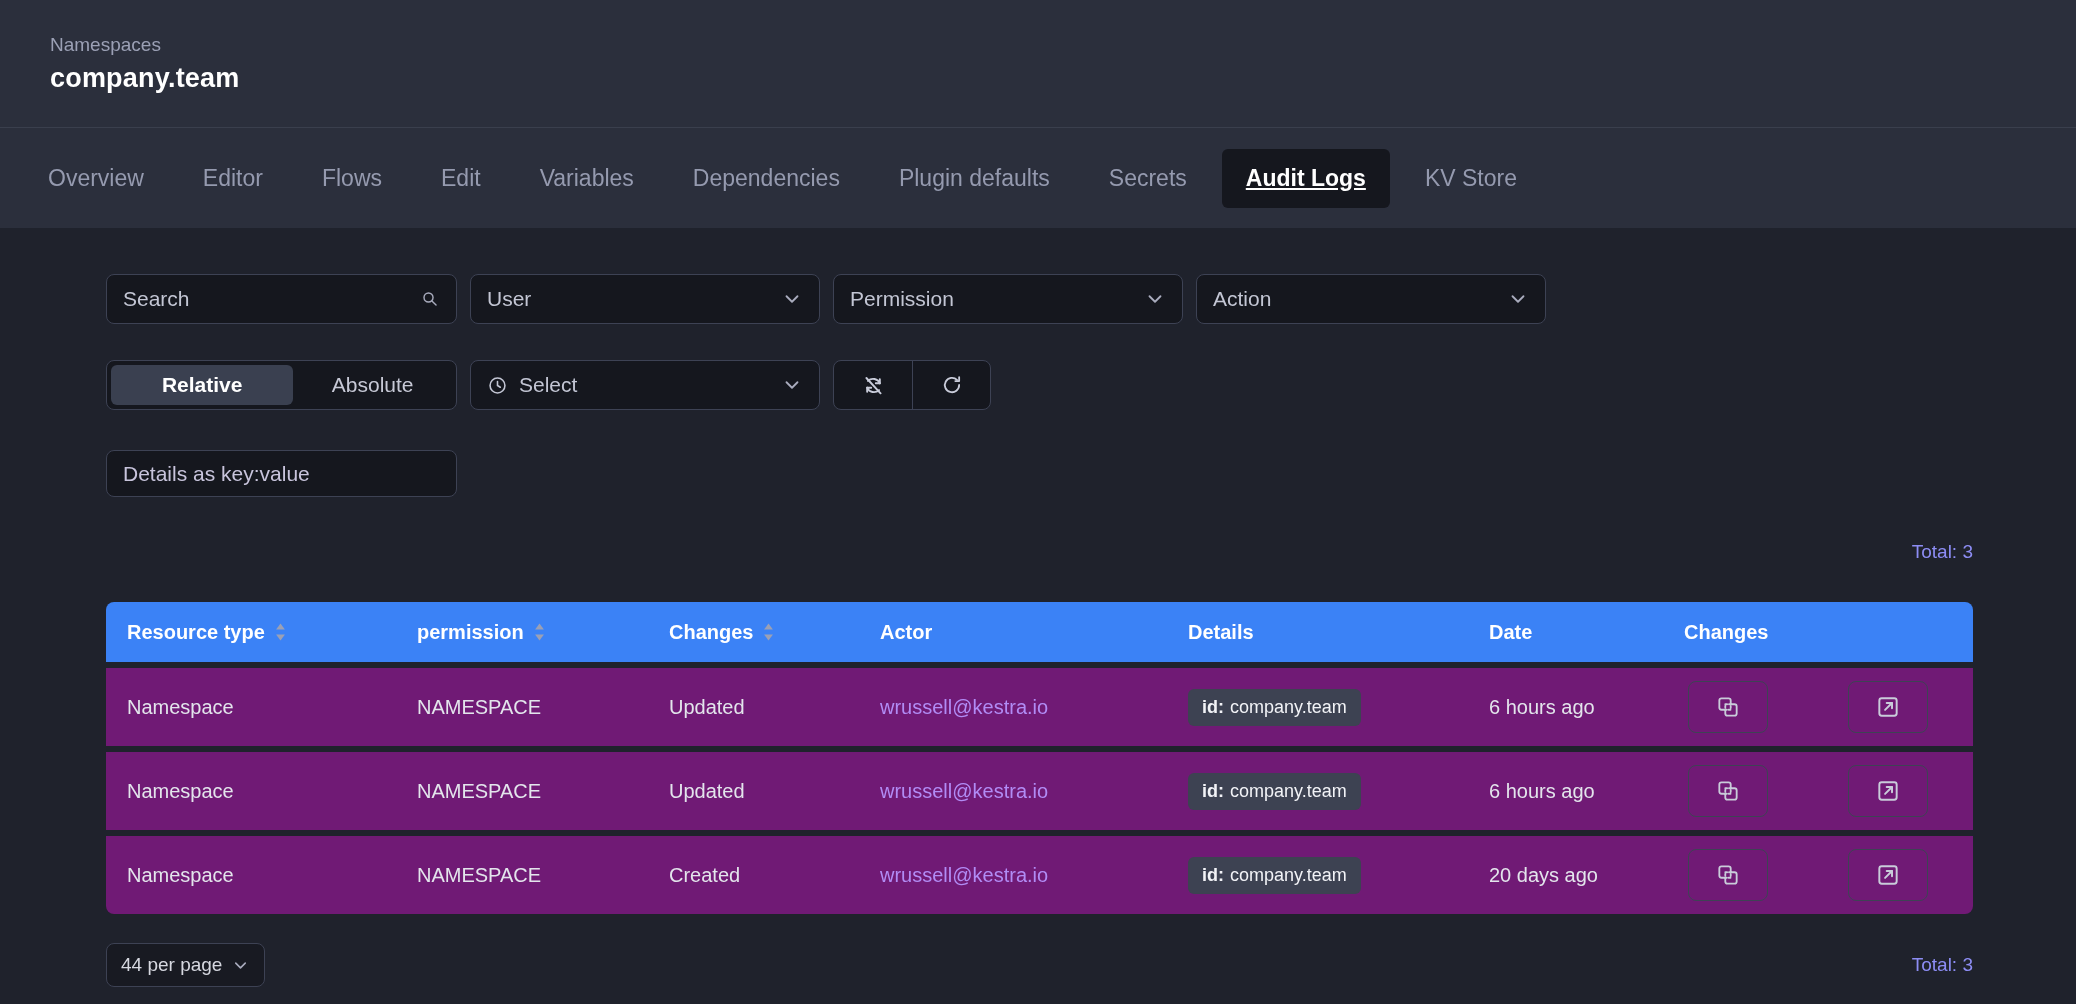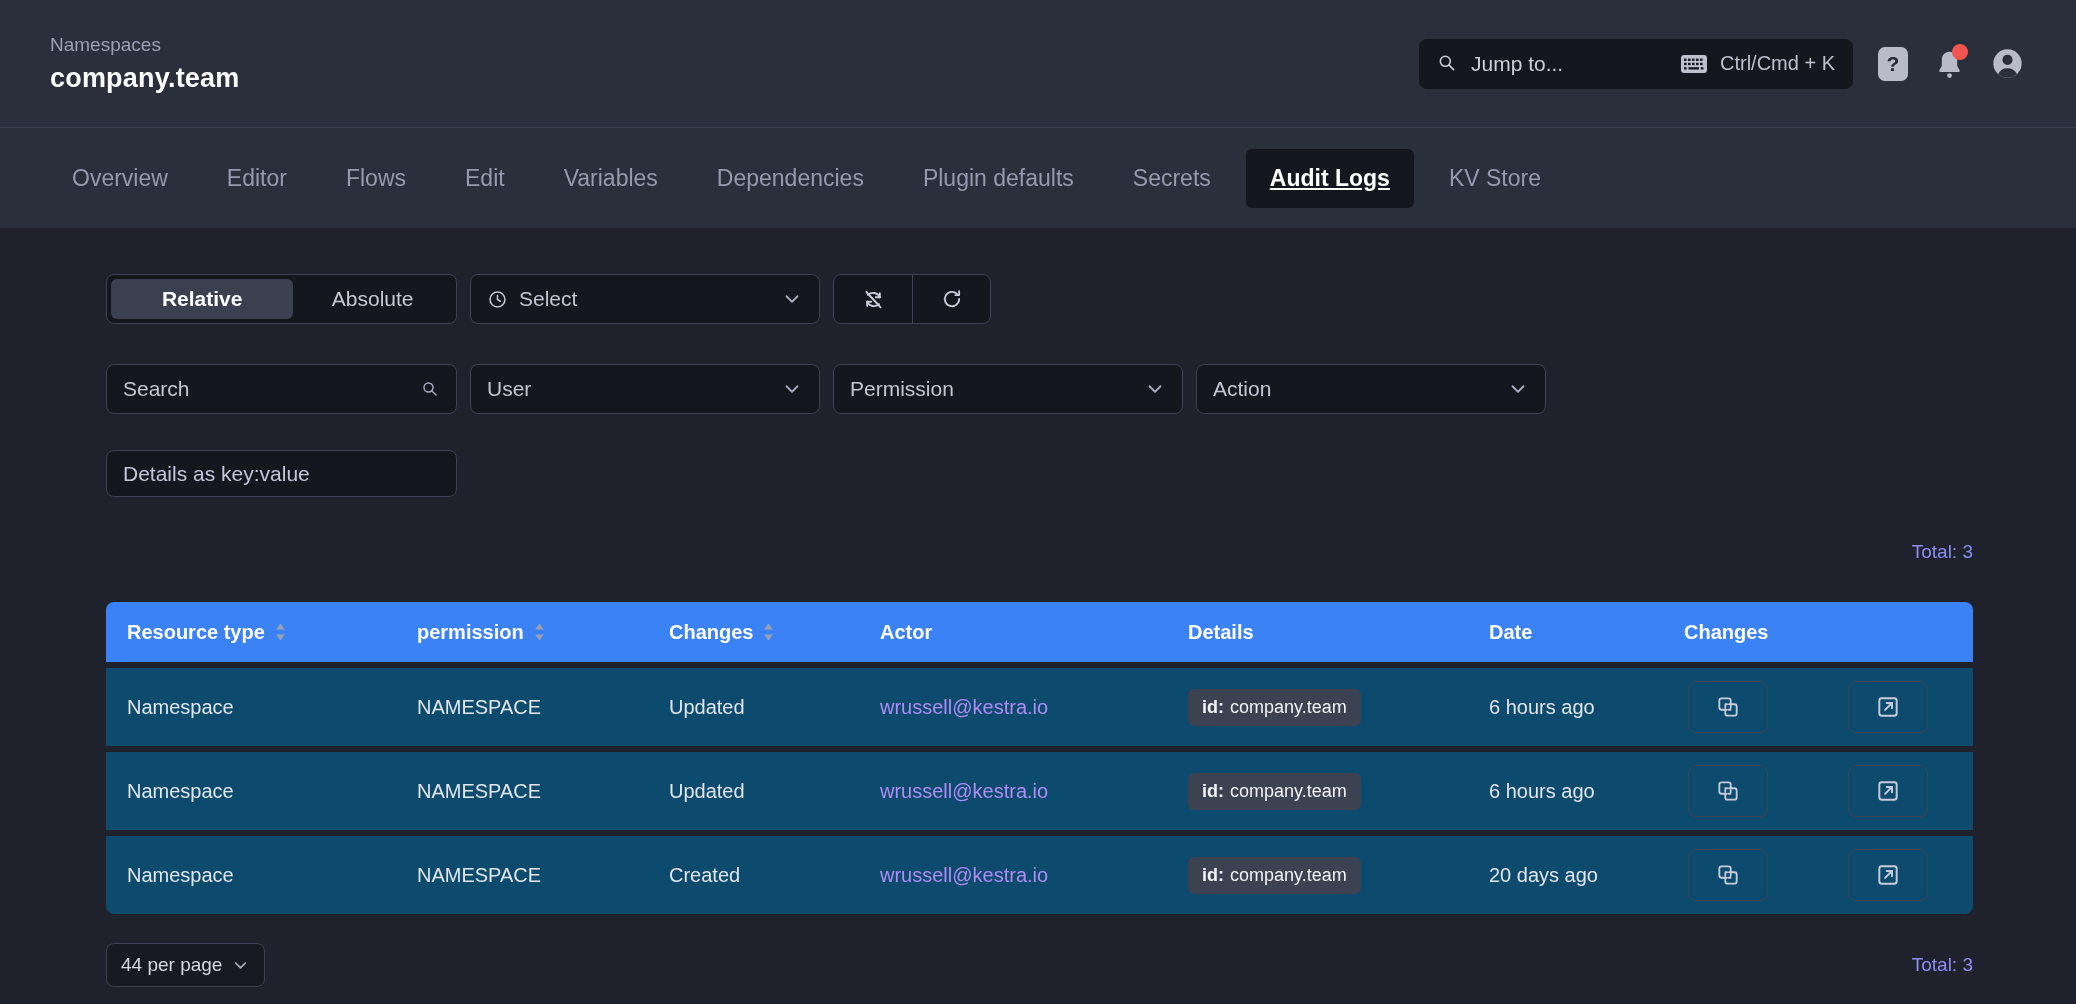--- a/index.html
+++ b/index.html
@@ -43,21 +43,21 @@
   .bell-wrap { position:relative; width:33px; height:34px; cursor:pointer; }
   .bell-dot {
     position:absolute; top:-3px; right:-2px; width:16px; height:16px;
     border-radius:50%; background:var(--notification-red,#F0564F);
   }
   .avatar { width:33px; height:33px; cursor:pointer; }
 
   
   .tabs {
     height:100px; background:#2B2F3C;
-    display:flex; align-items:center; padding:0 48px; gap:11px;
+    display:flex; align-items:center; padding:0 24px; gap:11px;
   }
   .tab {
     padding:16px 24px; font-size:23px; color:#959AAF;
     border-radius:6px; cursor:pointer; white-space:nowrap;
   }
   .tab.active { background:#15171E; color:#FFFFFF; font-weight:700;text-decoration:underline; }
 
   
   .content { padding:46px 103px 0 106px; height:776px; background:#1F222C; }
 
@@ -117,21 +117,21 @@
     display:grid;
     grid-template-columns:290px 252px 211px 308px 301px 195px 1fr;
     align-items:center; padding:0 21px;
   }
   .thead { height:60px; background:#3b82f6; }
   .th {
     display:flex; align-items:center; gap:9px;
     font-size:20px; font-weight:700; color:#FFFFFF; cursor:pointer;
   }
   .sort-glyph { flex:0 0 auto; }
-  .tr { height:78px; background:#0c4a6e; margin-top:6px; font-size:20px; }
+  .tr { height:78px; background:#701a75; margin-top:6px; font-size:20px; }
   .td { display:flex; align-items:center; }
   .actor-link { color:var(--link-purple,#B18CF5); text-decoration:none; cursor:pointer; }
   .badge {
     display:inline-flex; align-items:center; gap:6px;
     background:#3D4252; border-radius:6px; padding:8px 14px;
     font-size:18px; color:#F2F3F7; white-space:nowrap;
   }
   .badge b { font-weight:700; }
   .td.actions { justify-content:space-between; padding:0 24px 0 4px; }
   .row-btn {
@@ -217,91 +217,98 @@
         </g>
       </g>
   </defs>
 </svg>
 
 <header class="topbar">
   <div class="title-block">
     <div class="breadcrumb">Namespaces</div>
     <h1 class="page-title">company.team</h1>
   </div>
-  <div class="topbar-right">
-    <div class="jump-box">
-      <svg class="search-glyph" width="21" height="21" viewBox="0 0 24 24">
+</header>
+
+<nav class="tabs">
+  <div class="tab">
+    <span class="tab-label">Overview</span>
+  </div>
+
+  <div class="tab">
+    <span class="tab-label">Editor</span>
+  </div>
+
+  <div class="tab">
+    <span class="tab-label">Flows</span>
+  </div>
+
+  <div class="tab">
+    <span class="tab-label">Edit</span>
+  </div>
+
+  <div class="tab">
+    <span class="tab-label">Variables</span>
+  </div>
+
+  <div class="tab">
+    <span class="tab-label">Dependencies</span>
+  </div>
+
+  <div class="tab">
+    <span class="tab-label">Plugin defaults</span>
+  </div>
+
+  <div class="tab">
+    <span class="tab-label">Secrets</span>
+  </div>
+
+  <div class="tab active">
+    <span class="tab-label">Audit Logs</span>
+  </div>
+
+  <div class="tab">
+    <span class="tab-label">KV Store</span>
+  </div>
+</nav>
+
+<main class="content">
+
+  <div class="filter-row row-1">
+    <div class="input-box search-box">
+      <input placeholder="Search" style="">
+      <svg class="search-glyph" width="19" height="19" viewBox="0 0 24 24">
           <use href="#i-search"></use>
         </svg>
-      <input class="jump-input" placeholder="Jump to..." style="">
-      <svg class="kb-glyph" width="26" height="18" viewBox="0 0 26 18">
-          <use href="#i-keyboard"></use>
+    </div>
+    <div class="input-box dropdown">
+      <span class="left">
+          <span>User</span>
+        </span>
+      <svg class="chev" width="22" height="22" viewBox="0 0 24 24">
+          <use href="#i-chevron"></use>
         </svg>
-      <span class="shortcut">Ctrl/Cmd + K</span>
-    </div>
-    <div class="help-btn">
-      <span>?</span>
-    </div>
-    <div class="bell-wrap">
-      <svg width="33" height="34" viewBox="0 0 24 24">
-          <use href="#i-bell"></use>
+    </div>
+    <div class="input-box dropdown">
+      <span class="left">
+          <span>Permission</span>
+        </span>
+      <svg class="chev" width="22" height="22" viewBox="0 0 24 24">
+          <use href="#i-chevron"></use>
         </svg>
-      <span class="bell-dot"></span>
-    </div>
-    <div class="avatar">
-      <svg width="33" height="33" viewBox="0 0 24 24">
-          <use href="#i-person"></use>
+    </div>
+    <div class="input-box dropdown">
+      <span class="left">
+          <span>Action</span>
+        </span>
+      <svg class="chev" width="22" height="22" viewBox="0 0 24 24">
+          <use href="#i-chevron"></use>
         </svg>
     </div>
   </div>
-</header>
-
-<nav class="tabs">
-  <div class="tab">
-    <span class="tab-label">Overview</span>
-  </div>
-
-  <div class="tab">
-    <span class="tab-label">Editor</span>
-  </div>
-
-  <div class="tab">
-    <span class="tab-label">Flows</span>
-  </div>
-
-  <div class="tab">
-    <span class="tab-label">Edit</span>
-  </div>
-
-  <div class="tab">
-    <span class="tab-label">Variables</span>
-  </div>
-
-  <div class="tab">
-    <span class="tab-label">Dependencies</span>
-  </div>
-
-  <div class="tab">
-    <span class="tab-label">Plugin defaults</span>
-  </div>
-
-  <div class="tab">
-    <span class="tab-label">Secrets</span>
-  </div>
-
-  <div class="tab active">
-    <span class="tab-label">Audit Logs</span>
-  </div>
-
-  <div class="tab">
-    <span class="tab-label">KV Store</span>
-  </div>
-</nav>
-
-<main class="content">
 
   <div class="filter-row row-2">
     <div class="toggle-group">
       <div class="toggle-chip active">Relative</div>
       <div class="toggle-chip">Absolute</div>
     </div>
     <div class="input-box dropdown">
       <span class="left">
         <svg width="21" height="21" viewBox="0 0 24 24">
             <use href="#i-clock"></use>
@@ -319,53 +326,20 @@
           </svg>
       </button>
       <button class="icon-btn">
         <svg width="22" height="22" viewBox="0 0 24 24">
             <use href="#i-refresh"></use>
           </svg>
       </button>
     </div>
   </div>
 
-  <div class="filter-row row-1">
-    <div class="input-box search-box">
-      <input placeholder="Search" style="">
-      <svg class="search-glyph" width="19" height="19" viewBox="0 0 24 24">
-          <use href="#i-search"></use>
-        </svg>
-    </div>
-    <div class="input-box dropdown">
-      <span class="left">
-          <span>User</span>
-        </span>
-      <svg class="chev" width="22" height="22" viewBox="0 0 24 24">
-          <use href="#i-chevron"></use>
-        </svg>
-    </div>
-    <div class="input-box dropdown">
-      <span class="left">
-          <span>Permission</span>
-        </span>
-      <svg class="chev" width="22" height="22" viewBox="0 0 24 24">
-          <use href="#i-chevron"></use>
-        </svg>
-    </div>
-    <div class="input-box dropdown">
-      <span class="left">
-          <span>Action</span>
-        </span>
-      <svg class="chev" width="22" height="22" viewBox="0 0 24 24">
-          <use href="#i-chevron"></use>
-        </svg>
-    </div>
-  </div>
-
   <div class="filter-row row-3">
     <div class="input-box details-box">
       <input placeholder="Details as key:value" style="">
     </div>
   </div>
 
   <div class="total-row">
     <span class="total">Total: 3</span>
   </div>
 

